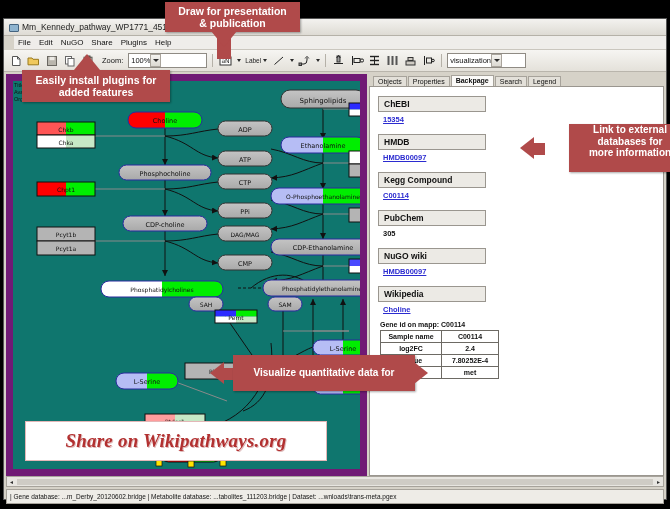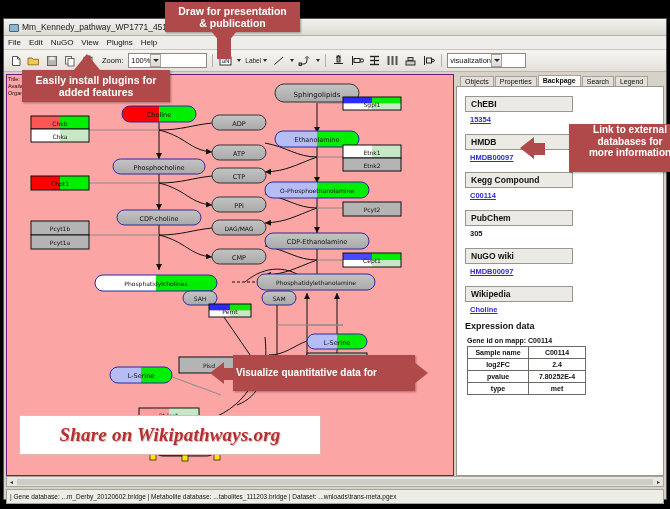--- a/index.html
+++ b/index.html
@@ -11,21 +11,21 @@
   
   .titlebar{height:16px;background:linear-gradient(#f3f2ef,#dedbd4);
             border-bottom:1px solid #b5b1a8;display:flex;align-items:center;padding:0 4px;}
   .titlebar .tb-icon{width:10px;height:10px;margin-right:4px;flex:none;position:relative;}
   .titlebar .tb-icon:before{content:"";position:absolute;left:1px;top:2px;width:8px;height:6px;
             border:1px solid #45647f;background:#8fb4cf;border-radius:1px;}
   .titlebar .tb-title{font-size:8.5px;color:#1b1b1b;white-space:nowrap;overflow:hidden;}
 
   
   .menubar{height:13px;background:#efedea;border-bottom:1px solid #cac6be;
-           display:flex;align-items:center;padding:0 4px;gap:8px;}
+           display:flex;align-items:center;padding:0 4px;gap:8px;margin-left:10px;}
   .menubar span{font-size:8px;color:#111;}
 
   
   .toolbar{height:21px;background:linear-gradient(#f6f5f2,#e4e1da);
            border-bottom:1px solid #b9b5ac;display:flex;align-items:center;padding:0 4px;gap:3px;}
   .tbtn{width:15px;height:15px;display:flex;align-items:center;justify-content:center;}
   .tbtn svg{display:block;}
   .tsep{width:1px;height:13px;background:#b5b1a8;margin:0 2px;}
   .zlabel{font-size:7.5px;color:#111;margin:0 2px 0 4px;}
   .combo{height:13px;background:#fff;border:1px solid #8f8b84;display:flex;align-items:center;
@@ -33,21 +33,21 @@
   .combo .arr{width:9px;height:11px;background:linear-gradient(#f4f3f0,#dcd9d2);
               border:1px solid #a9a49c;display:flex;align-items:center;justify-content:center;}
   .caret{width:0;height:0;border-left:3px solid transparent;border-right:3px solid transparent;
          border-top:3px solid #2b2b2b;}
   .mini-caret{width:0;height:0;border-left:2.5px solid transparent;border-right:2.5px solid transparent;
          border-top:3px solid #2b2b2b;margin-left:1px;}
   .tlabelbtn{font-size:6.5px;color:#222;display:flex;align-items:center;gap:1px;padding:0 1px;}
 
   
   .bodyrow{display:flex;height:404px;}
-  .canvaswrap{position:relative;width:448px;background:#fca5a5;border:1px solid #701a75;
+  .canvaswrap{position:relative;width:361px;background:#0f766e;border:7px solid #701a75;
               box-sizing:border-box;margin:2px 0 0 2px;overflow:hidden;}
   .sidewrap{flex:1;margin:2px 2px 0 2px;display:flex;flex-direction:column;min-width:0;}
 
   
   .metalabels{position:absolute;left:1px;top:1px;font-size:5.5px;line-height:7px;color:#111;}
 
   
   .tabrow{display:flex;align-items:flex-end;height:12px;padding-left:4px;gap:1px;}
   .tab{font-size:7px;padding:1px 4px;background:#e3e0d9;border:1px solid #a7a39b;
        border-bottom:none;color:#111;}
@@ -104,21 +104,21 @@
 
   <div class="titlebar">
     <div class="tb-icon"></div>
     <div class="tb-title">Mm_Kennedy_pathway_WP1771_45176.gpml</div>
   </div>
 
   <div class="menubar">
     <span>File</span>
     <span>Edit</span>
     <span>NuGO</span>
-    <span>View</span>
+    <span>Share</span>
     <span>Plugins</span>
     <span>Help</span>
   </div>
 
   <div class="toolbar">
     <div class="tbtn">
       <svg width="12" height="12" viewBox="0 0 12 12">
           <path d="M2.5 1.5h5l2.5 2.5v6.5h-7.5z" fill="#fff" stroke="#555"></path>
           <path d="M7.5 1.5v2.5h2.5" fill="none" stroke="#555"></path>
         </svg>
@@ -637,21 +637,20 @@
 
         <div class="dbhead">PubChem</div>
         <span class="dbplain">305</span>
 
         <div class="dbhead">NuGO wiki</div>
         <a class="dblink">HMDB00097</a>
 
         <div class="dbhead">Wikipedia</div>
         <a class="dblink">Choline</a>
 
-        <div class="exphead">Expression data</div>
         <div class="geneid">Gene id on mapp: C00114</div>
 
         <table class="expr">
           <tbody>
               <tr>
             <td class="k">Sample name</td>
             <td class="v">C00114</td>
           </tr>
           <tr>
             <td class="k">log2FC</td>
@@ -708,21 +707,21 @@
   <div>
     <div>Link  to external</div>
     <div>databases  for</div>
     <div>more information</div>
   </div>
 </div>
 <div class="arrowleft" style="left:520px;top:137px;"></div>
 <div class="arrowstem" style="left:533px;top:143px;width:12px;height:12px;"></div>
 
 <div class="callout" style="left:233px;top:355px;width:182px;height:36px;font-size:10px;
-     display:flex;align-items:center;justify-content:flex-start;padding:0 3px;box-sizing:border-box;">
+     display:flex;align-items:center;justify-content:center;padding:0 3px;box-sizing:border-box;">
   <div>
     <div>Visualize quantitative data  for</div>
   </div>
 </div>
 <div class="arrowleft" style="left:210px;top:362px;"></div>
 <div class="arrowstem" style="left:223px;top:368px;width:12px;height:12px;"></div>
 <div style="position:absolute;left:414px;top:362px;width:0;height:0;border-top:11px solid transparent;border-bottom:11px solid transparent;border-left:14px solid #b04a4a;z-index:40;"></div>
 <div class="arrowstem" style="left:404px;top:368px;width:12px;height:12px;"></div>
 
 </body></html>

